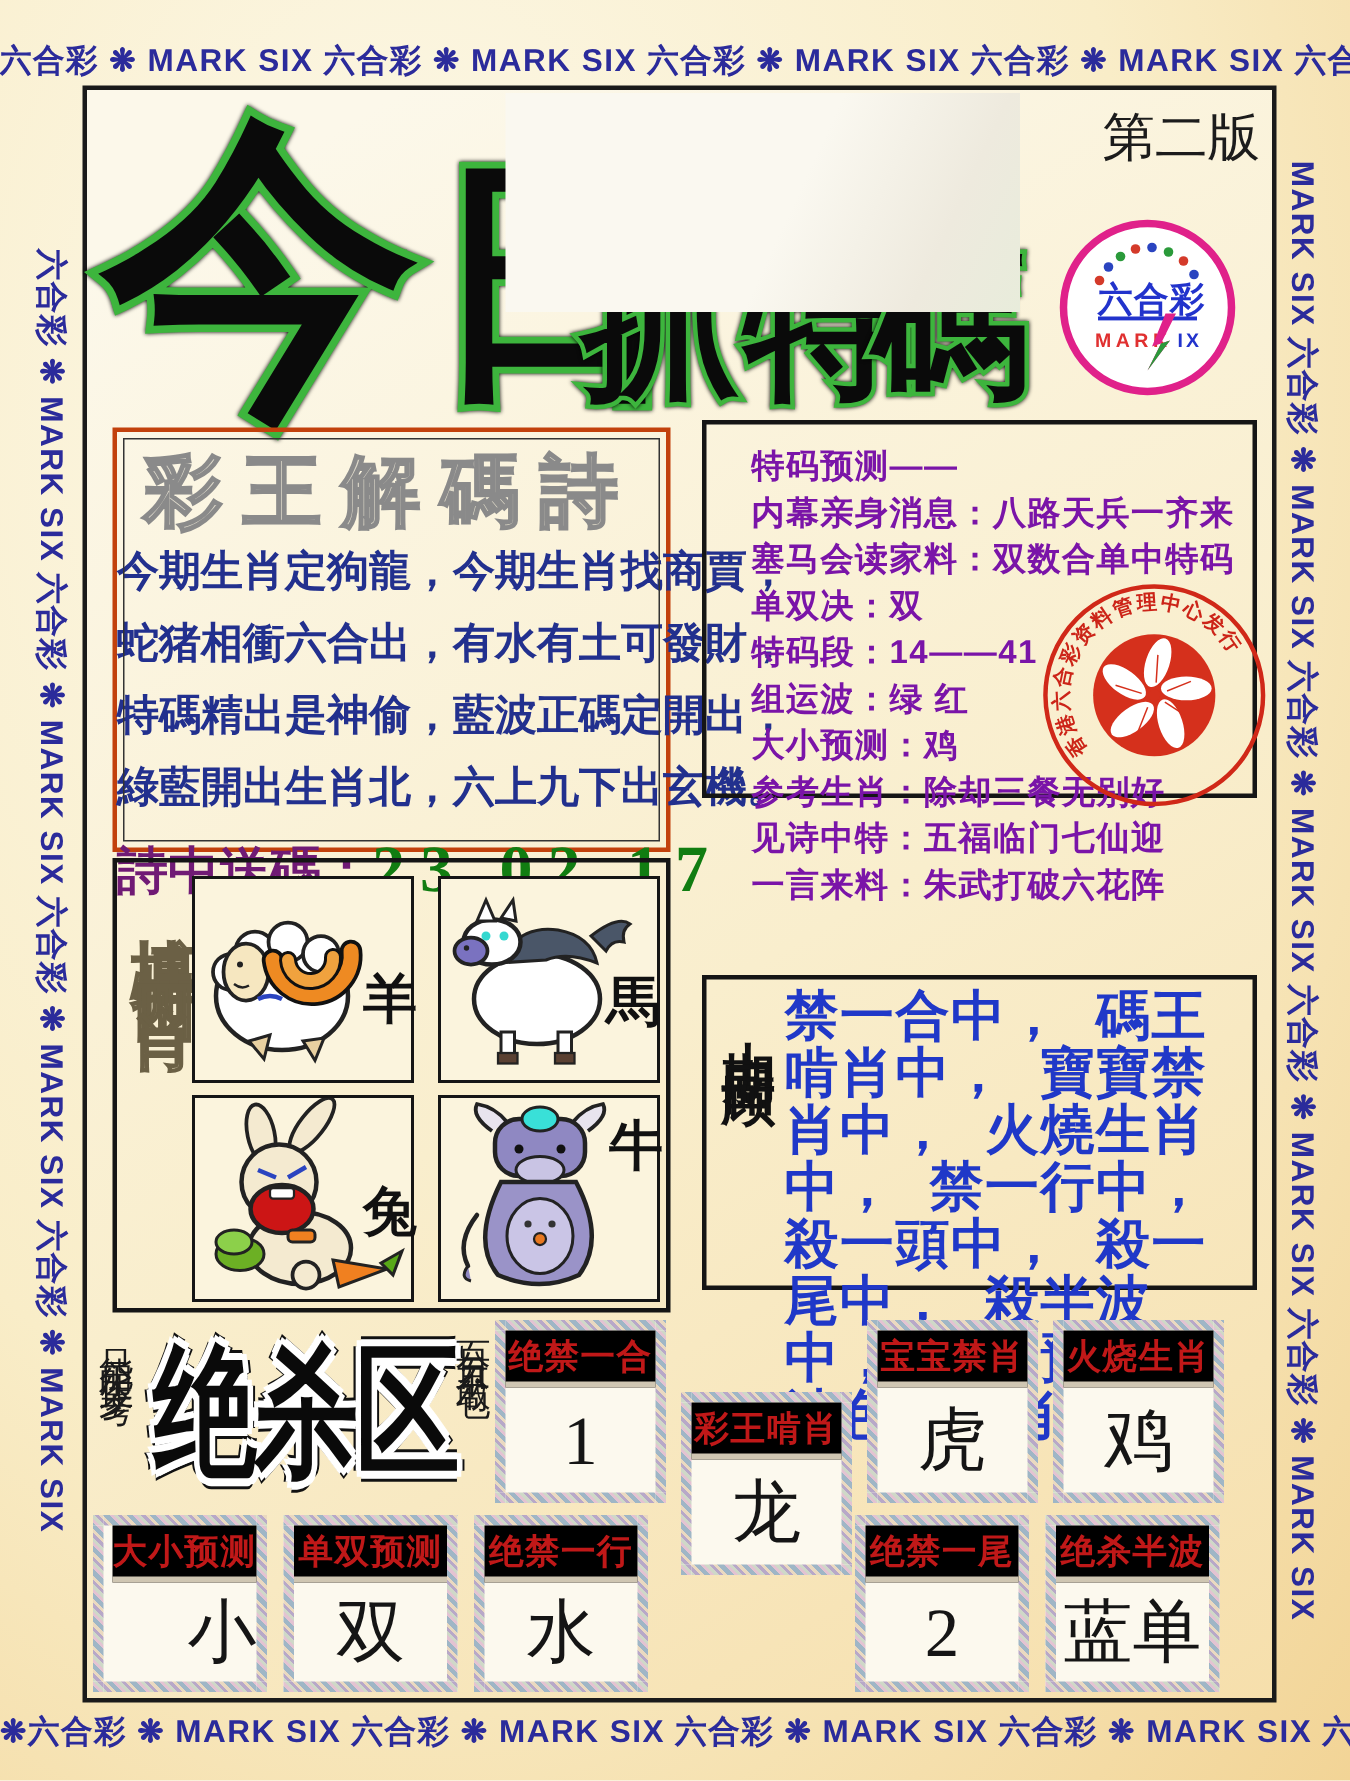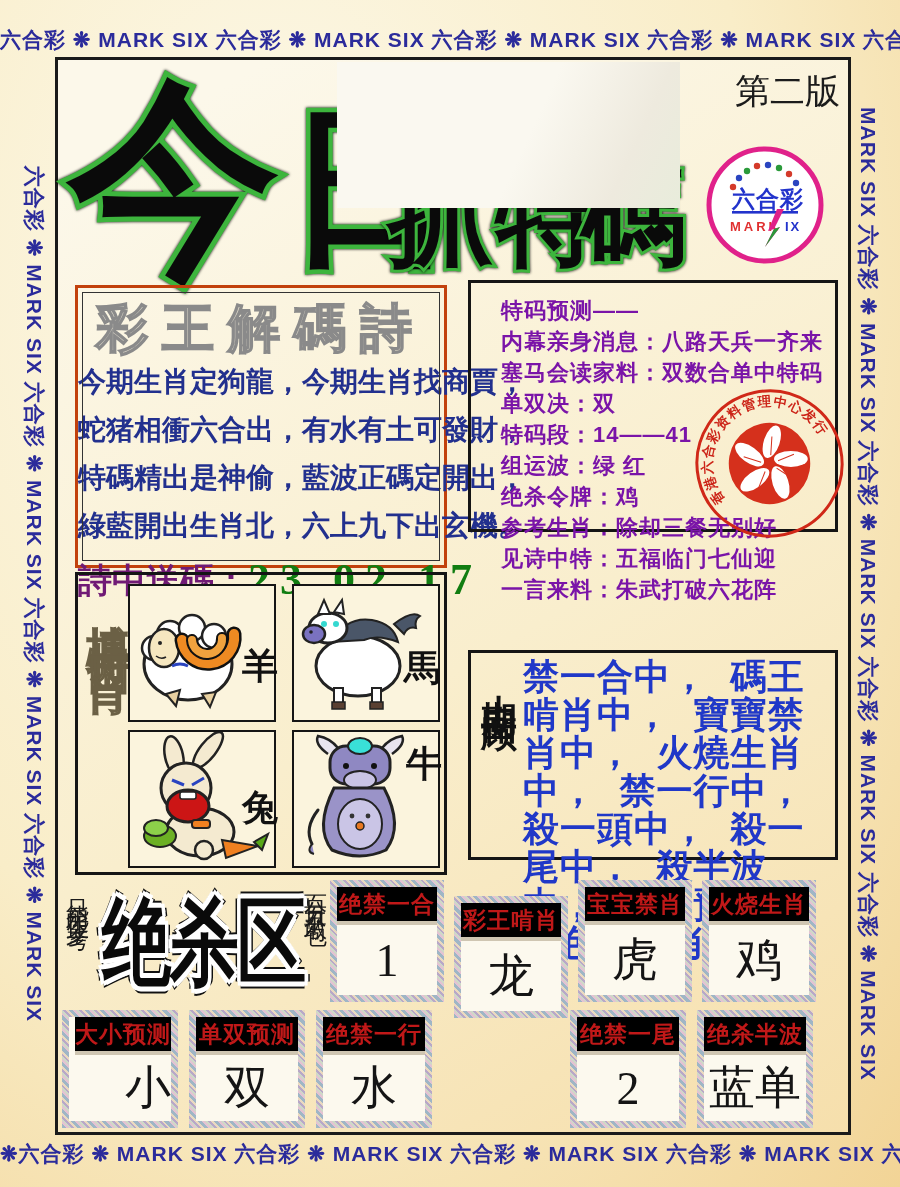--- a/index.html
+++ b/index.html
@@ -154,21 +154,21 @@
     </div>
   </div>
 
   <div class="pred-box">
     <div class="pred-line">特码预测——</div>
     <div class="pred-line">内幕亲身消息：八路天兵一齐来</div>
     <div class="pred-line">塞马会读家料：双数合单中特码</div>
     <div class="pred-line">单双决：双</div>
     <div class="pred-line">特码段：14——41</div>
     <div class="pred-line">组运波：绿 红</div>
-    <div class="pred-line">绝杀令牌：鸡</div>
+    <div class="pred-line">大小预测：鸡</div>
     <div class="pred-line">参考生肖：除却三餐无别好</div>
     <div class="pred-line">见诗中特：五福临门七仙迎</div>
     <div class="pred-line">一言来料：朱武打破六花阵</div>
   </div>
 
   <svg class="stamp" width="155" height="155" viewBox="-78 -78 156 156">
     <circle cx="0" cy="0" r="73" fill="none" stroke="#d02818" stroke-width="3"></circle>
     <defs>
         <path id="stampArc" d="M -50.2 29 A 58 58 0 1 1 50.2 29" fill="none"></path>
       </defs>
@@ -292,21 +292,21 @@
   </div>
 
   <div class="kz-note" style="left:62px;top:880px;">只能用作参考</div>
   <div class="kz-title">绝杀区</div>
   <div class="kz-note" style="left:300px;top:876px;">百分百不敢包</div>
 
   <div class="card" style="left:330px;top:880px;width:114px;height:122px;">
     <div class="card-header">绝禁一合</div>
     <div class="card-value">1</div>
   </div>
-  <div class="card" style="left:454px;top:896px;width:114px;height:122px;">
+  <div class="card" style="left:454px;top:928px;width:114px;height:122px;">
     <div class="card-header">彩王啃肖</div>
     <div class="card-value">龙</div>
   </div>
   <div class="card" style="left:578px;top:880px;width:114px;height:122px;">
     <div class="card-header">宝宝禁肖</div>
     <div class="card-value">虎</div>
   </div>
   <div class="card" style="left:702px;top:880px;width:114px;height:122px;">
     <div class="card-header">火烧生肖</div>
     <div class="card-value">鸡</div>

